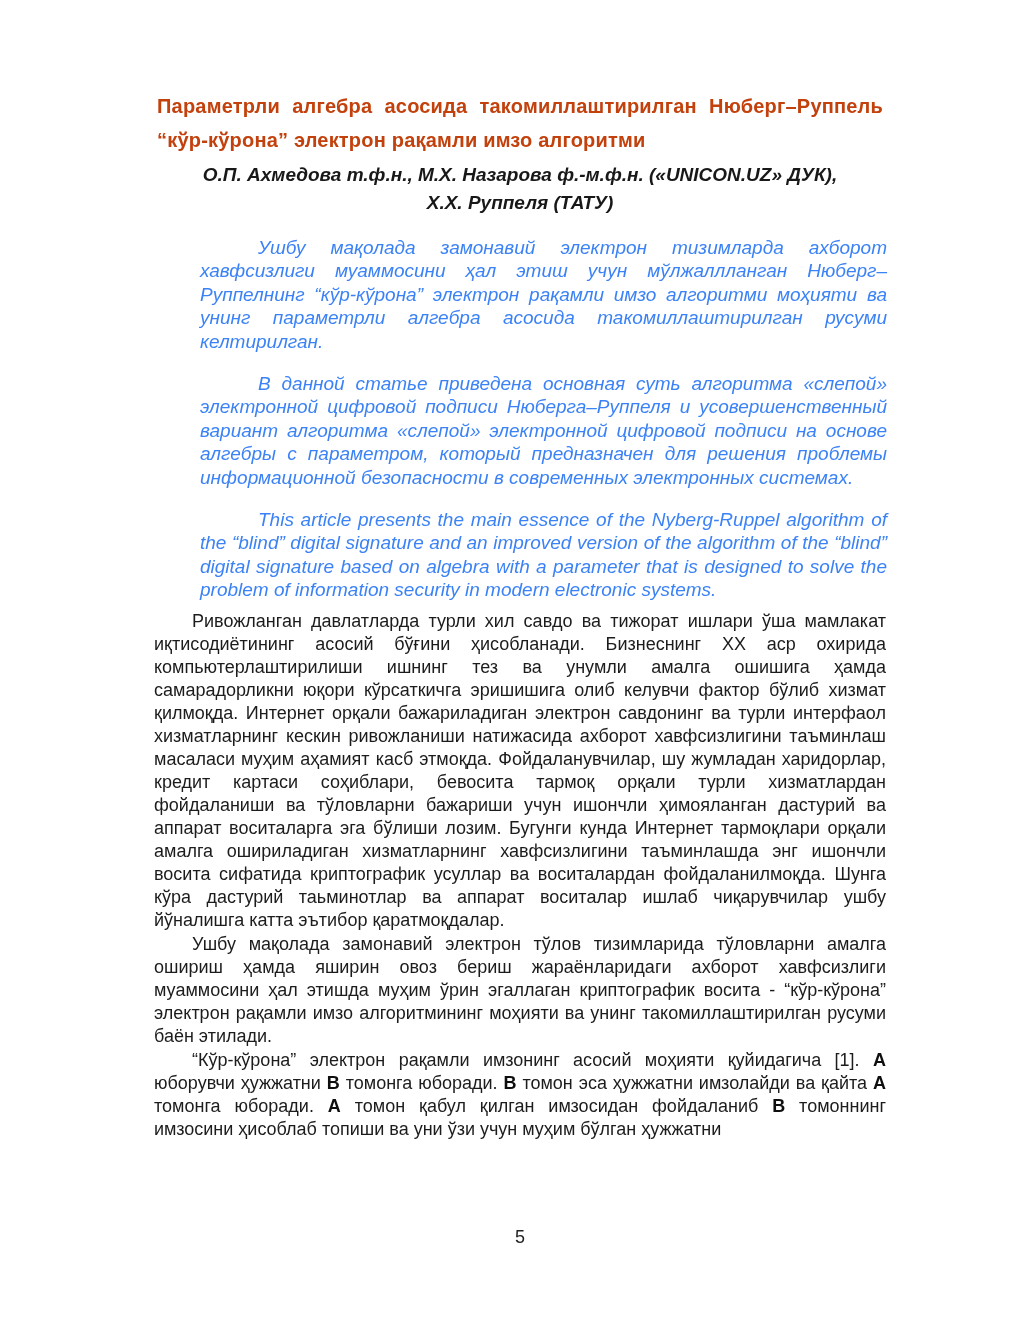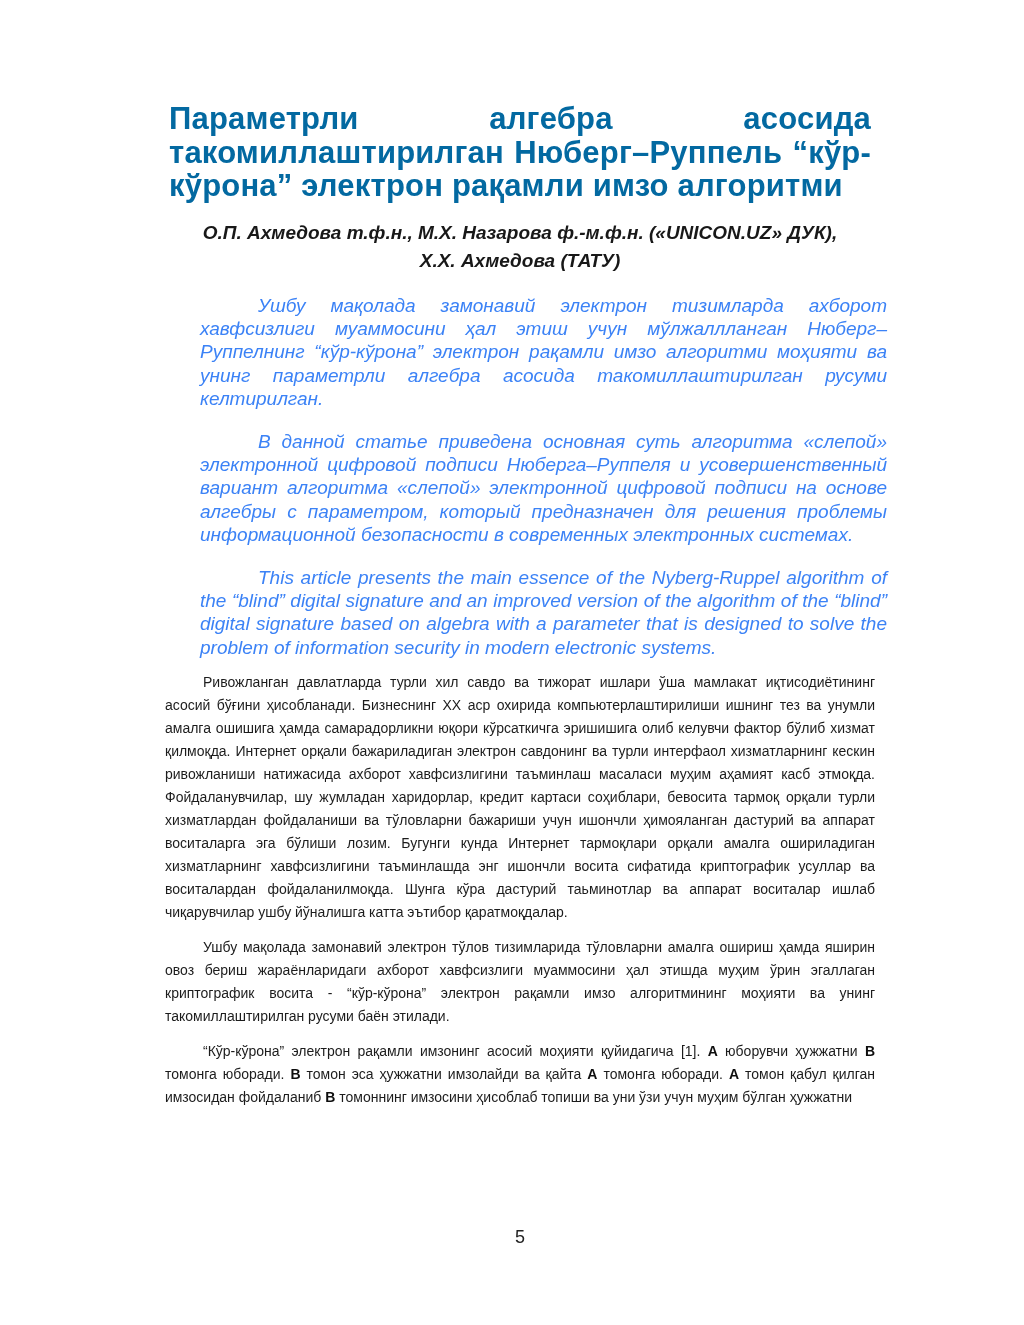--- a/index.html
+++ b/index.html
@@ -18,26 +18,26 @@
     color: #1f1f1f;
     -webkit-font-smoothing: antialiased;
   }
   .content {
     position: absolute;
     left: 153px;
     top: 0;
     width: 734px;
   }
   .title {
-    margin: 16px;
+    margin: 4px;
     padding-top: 86px;
-    font-size: 31px;
+    font-size: 20px;
     line-height: 33.5px;
     font-weight: bold;
-    color: #0369a1;
+    color: #c2410c;
     text-align: justify;
     letter-spacing: 0.2px;
   }
   .authors {
     font-size: 19px;
     line-height: 28px;
     font-weight: bold;
     font-style: italic;
     text-align: center;
     color: #181818;
@@ -51,22 +51,22 @@
     text-indent: 58px;
     color: #3b82f6;
   }
   .abstract-first {
     margin-top: 19px;
   }
   .abstract-last {
     margin-bottom: 8px;
   }
   .body-para {
-    margin: 12px;
-    font-size: 14px;
+    margin: 1px;
+    font-size: 18px;
     line-height: 23px;
     text-align: justify;
     text-indent: 38px;
     color: #1c1c1c;
   }
   .body-para b {
     color: #0e0e0e;
   }
   .page-number {
     position: absolute;
@@ -82,21 +82,21 @@
 </head>
 <body>
 
 <div class="page">
   <main class="content">
 
     <h1 class="title">Параметрли алгебра асосида такомиллаштирилган Нюберг–Руппель “кўр-кўрона” электрон рақамли имзо алгоритми</h1>
 
     <div class="authors">
       <div>О.П. Ахмедова т.ф.н., М.Х. Назарова ф.-м.ф.н. («UNICON.UZ» ДУК),</div>
-      <div>Х.Х. Ахмедова (ТАТУ)</div>
+      <div>Х.Х. Руппеля (ТАТУ)</div>
     </div>
 
     <p class="abstract abstract-first">Ушбу мақолада замонавий электрон тизимларда ахборот хавфсизлиги муаммосини ҳал этиш учун мўлжаллланган Нюберг–Руппелнинг “кўр-кўрона” электрон рақамли имзо алгоритми моҳияти ва унинг параметрли алгебра асосида такомиллаштирилган русуми келтирилган.</p>
 
     <p class="abstract">В данной статье приведена основная суть алгоритма «слепой» электронной цифровой подписи Нюберга–Руппеля и усовершенственный вариант алгоритма «слепой» электронной цифровой подписи на основе алгебры с параметром, который предназначен для решения проблемы информационной безопасности в современных электронных системах.</p>
 
     <p class="abstract abstract-last">This article presents the main essence of the Nyberg-Ruppel algorithm of the “blind” digital signature and an improved version of the algorithm of the “blind” digital signature based on algebra with a parameter that is designed to solve the problem of information security in modern electronic systems.</p>
 
     <p class="body-para">Ривожланган давлатларда турли хил савдо ва тижорат ишлари ўша мамлакат иқтисодиётининг асосий бўғини ҳисобланади. Бизнеснинг ХХ аср охирида компьютерлаштирилиши ишнинг тез ва унумли амалга ошишига ҳамда самарадорликни юқори кўрсаткичга эришишига олиб келувчи фактор бўлиб хизмат қилмоқда. Интернет орқали бажариладиган электрон савдонинг ва турли интерфаол хизматларнинг кескин ривожланиши натижасида ахборот хавфсизлигини таъминлаш масаласи муҳим аҳамият касб этмоқда. Фойдаланувчилар, шу жумладан харидорлар, кредит картаси соҳиблари, бевосита тармоқ орқали турли хизматлардан фойдаланиши ва тўловларни бажариши учун ишончли ҳимояланган дастурий ва аппарат воситаларга эга бўлиши лозим. Бугунги кунда Интернет тармоқлари орқали амалга ошириладиган хизматларнинг хавфсизлигини таъминлашда энг ишончли восита сифатида криптографик усуллар ва воситалардан фойдаланилмоқда. Шунга кўра дастурий таьминотлар ва аппарат воситалар ишлаб чиқарувчилар ушбу йўналишга катта эътибор қаратмоқдалар.</p>
 

